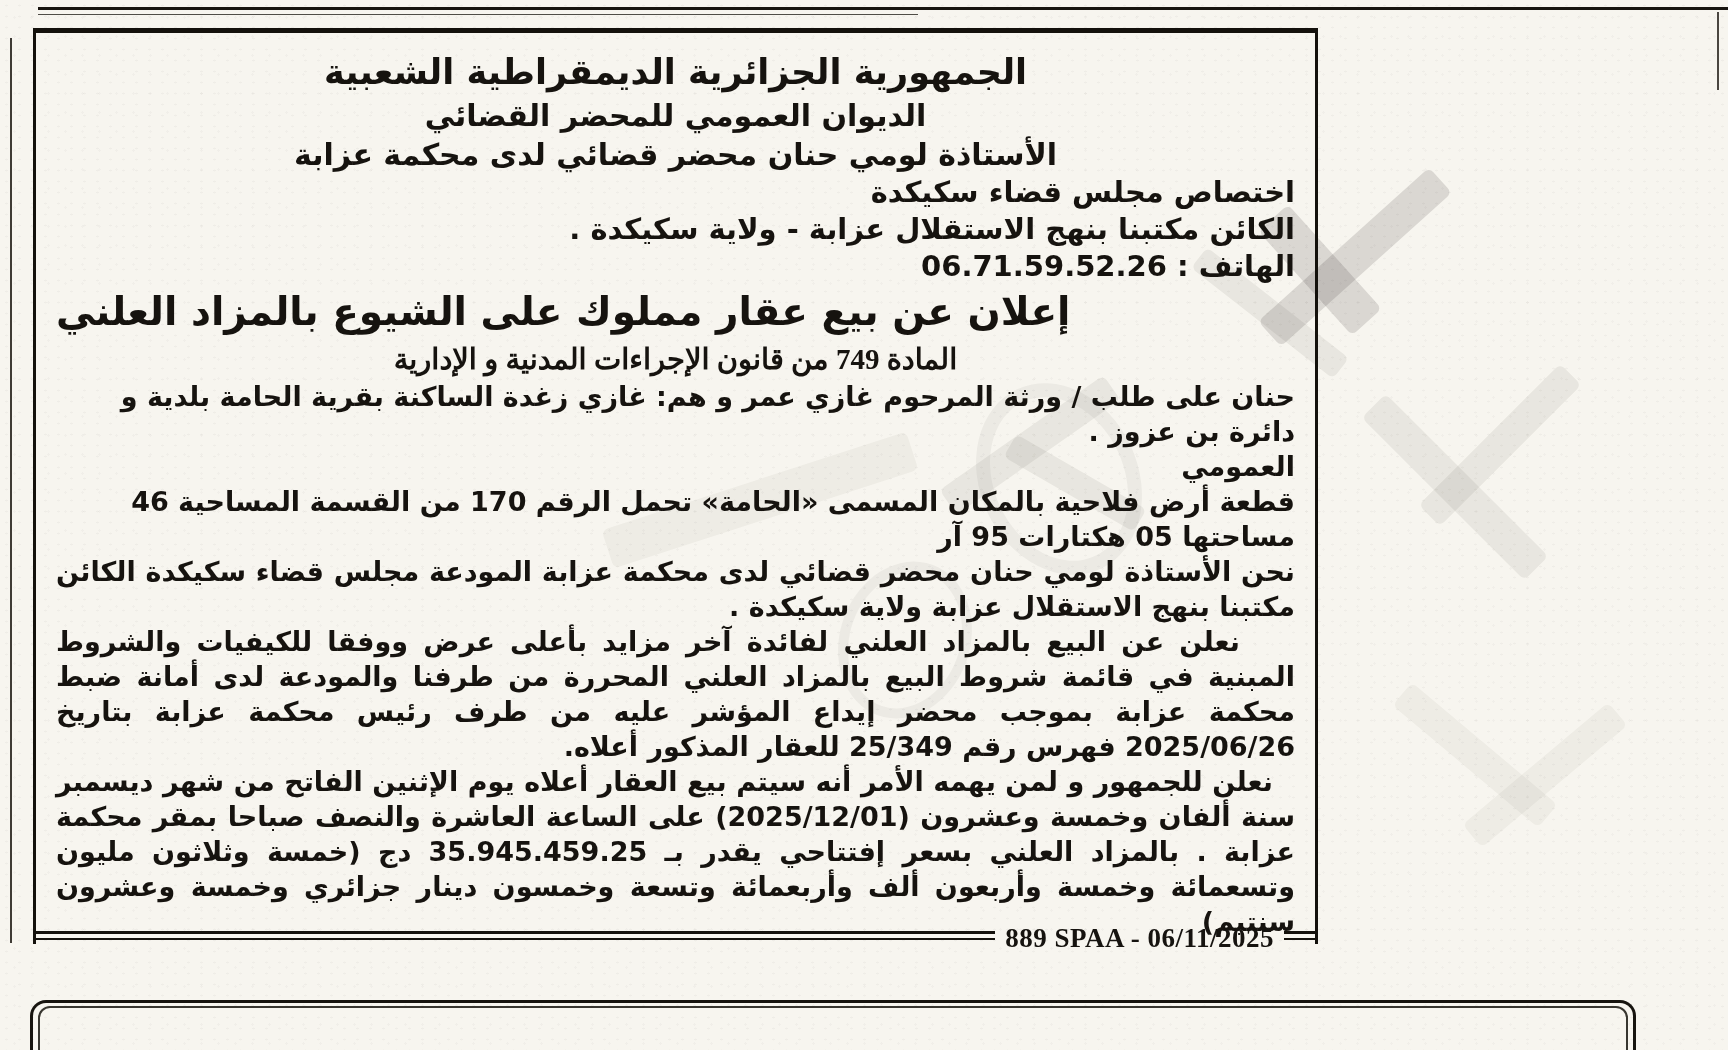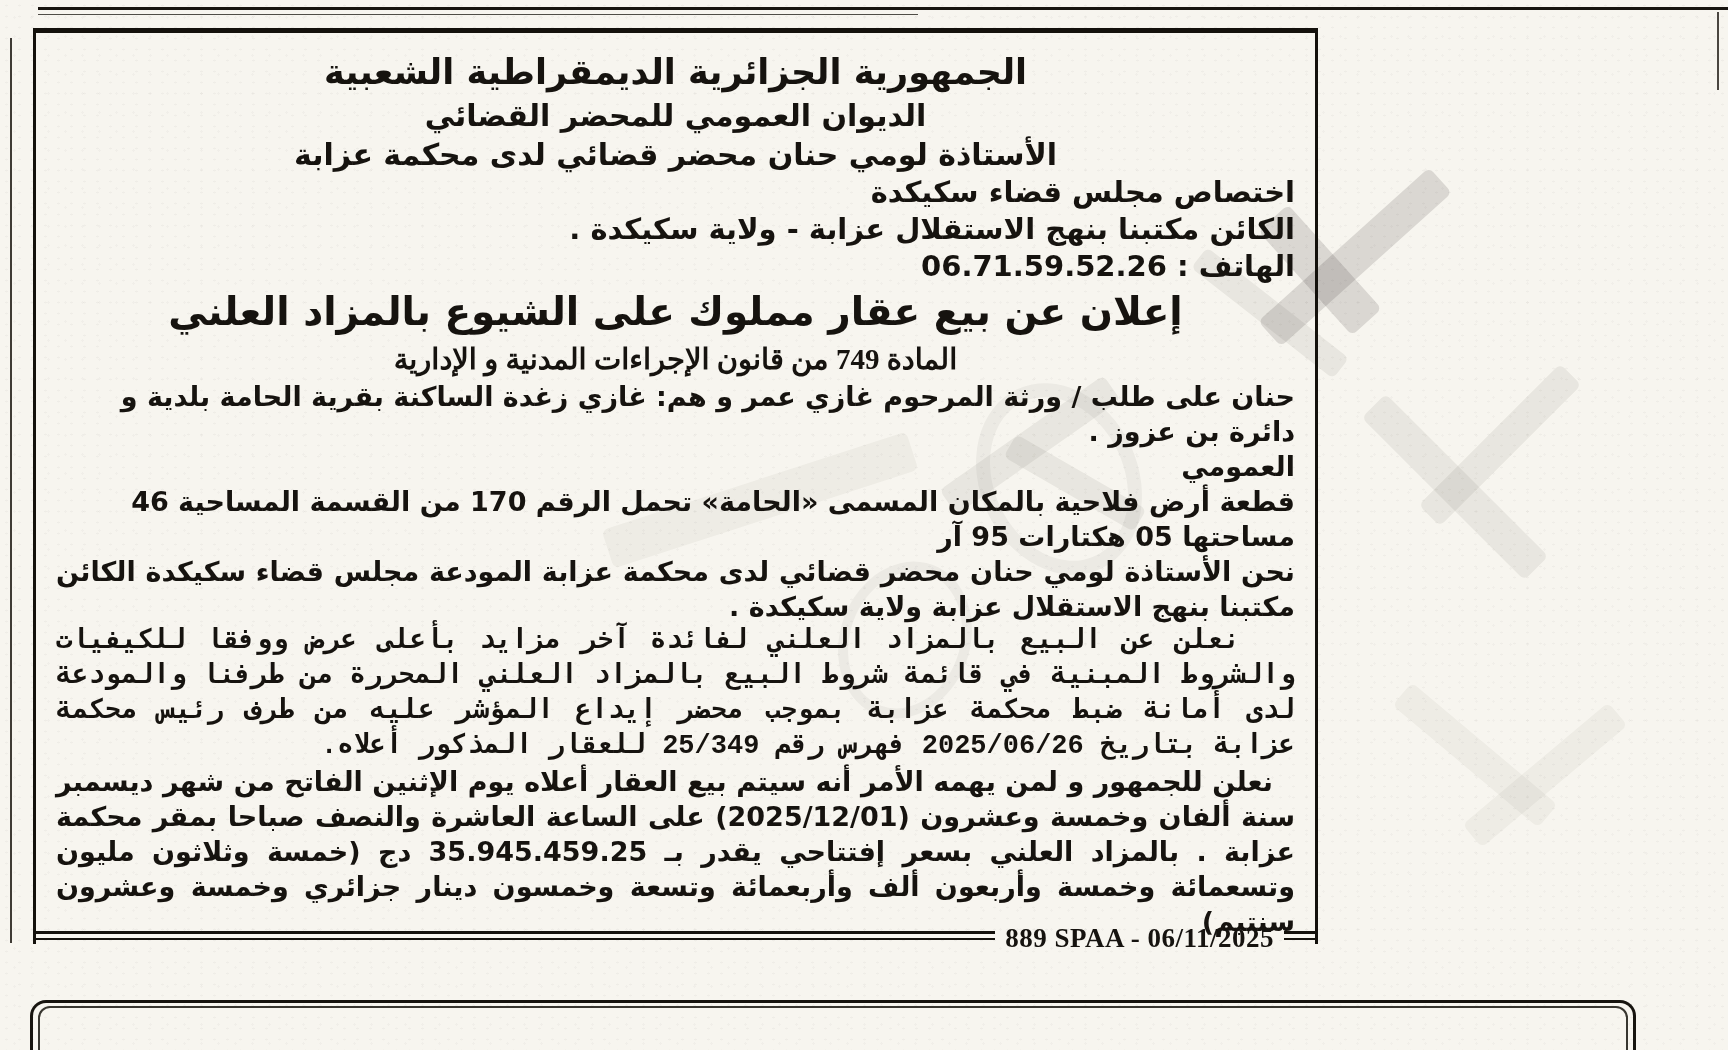--- a/index.html
+++ b/index.html
@@ -30,25 +30,25 @@
 
   
   .frame{
     position:absolute;left:33px;top:28px;width:1285px;height:916px;box-sizing:border-box;
     border-top:5px solid #14110c;border-left:3px solid #14110c;border-right:3px solid #14110c;
     padding:8px 20px 0 20px;direction:rtl;
   }
   .h1{font-size:35px;font-weight:bold;text-align:center;line-height:47px;margin-top:8px;}
   .h2{font-size:30px;font-weight:bold;text-align:center;line-height:39px;}
   .h2b{font-size:29px;font-weight:bold;text-align:right;line-height:37px;}
-  .title{font-size:39px;font-weight:bold;text-align:center;line-height:54px;letter-spacing:-0.5px;}
+  .title{font-size:39px;font-weight:bold;text-align:left;line-height:54px;letter-spacing:-0.5px;}
   .h3{font-size:29px;font-weight:bold;text-align:center;line-height:40px;font-family:Liberation Serif, serif;}
   .bline{font-size:27px;font-weight:bold;line-height:35px;text-align:right;}
   .para{font-size:27px;font-weight:bold;line-height:35px;text-align:justify;}
-  .indent{text-indent:55px;font-family:Liberation Mono, monospace;}
+  .indent{text-indent:55px;}
   .indent-sm{text-indent:22px;}
 
   
   .frame-bottom{position:absolute;bottom:-7px;left:-3px;right:-3px;display:flex;align-items:center;direction:ltr;}
   .rule-long{flex:1;height:9px;border-top:3px solid #14110c;border-bottom:2px solid #14110c;box-sizing:border-box;}
   .rule-short{width:34px;height:9px;border-top:3px solid #14110c;border-bottom:2px solid #14110c;box-sizing:border-box;}
   .ref{
     font-family:"Liberation Serif",serif;font-weight:bold;font-size:27px;
     margin:0 10px;transform:translateY(3px);white-space:nowrap;letter-spacing:0.5px;
   }

